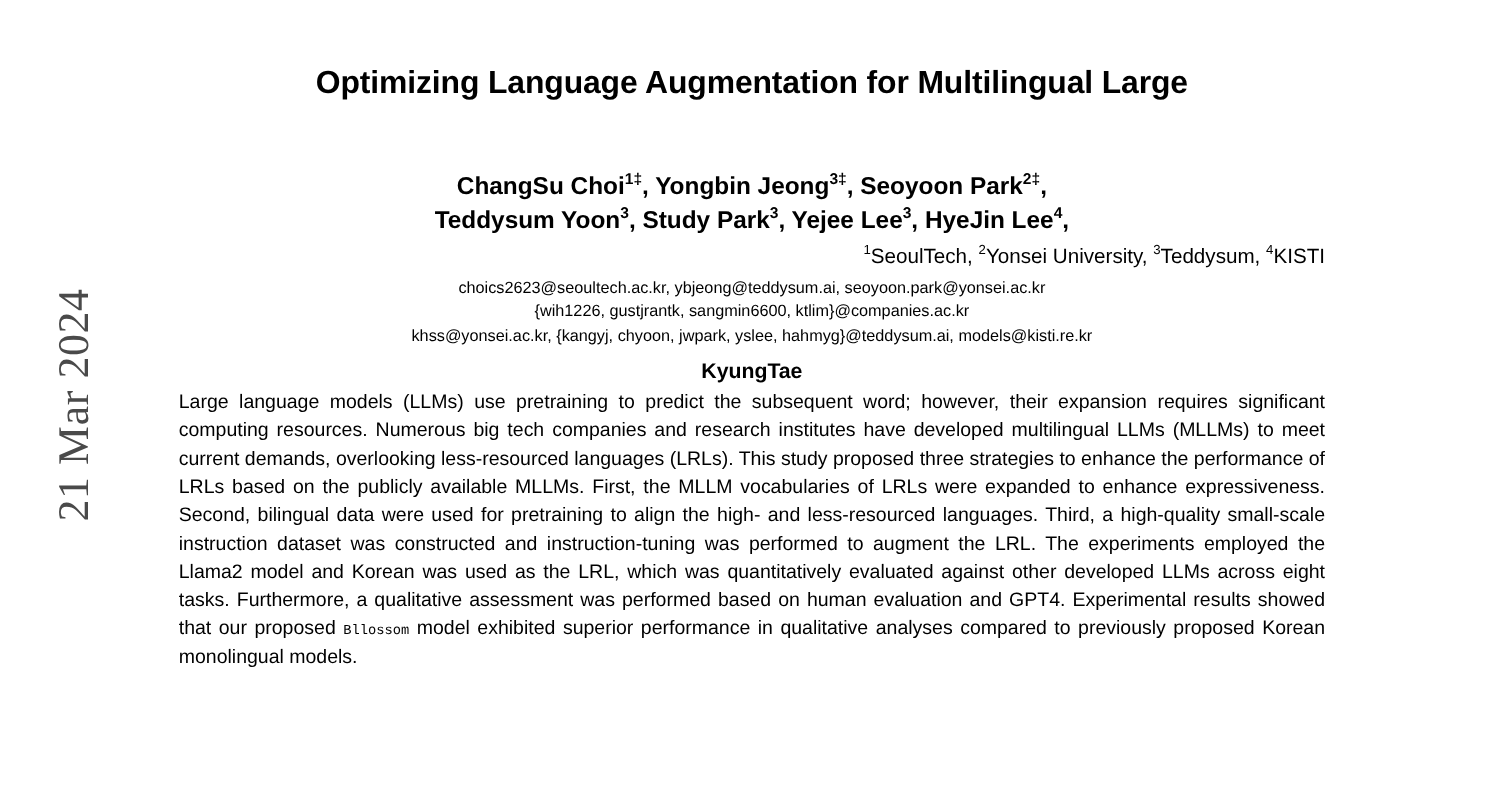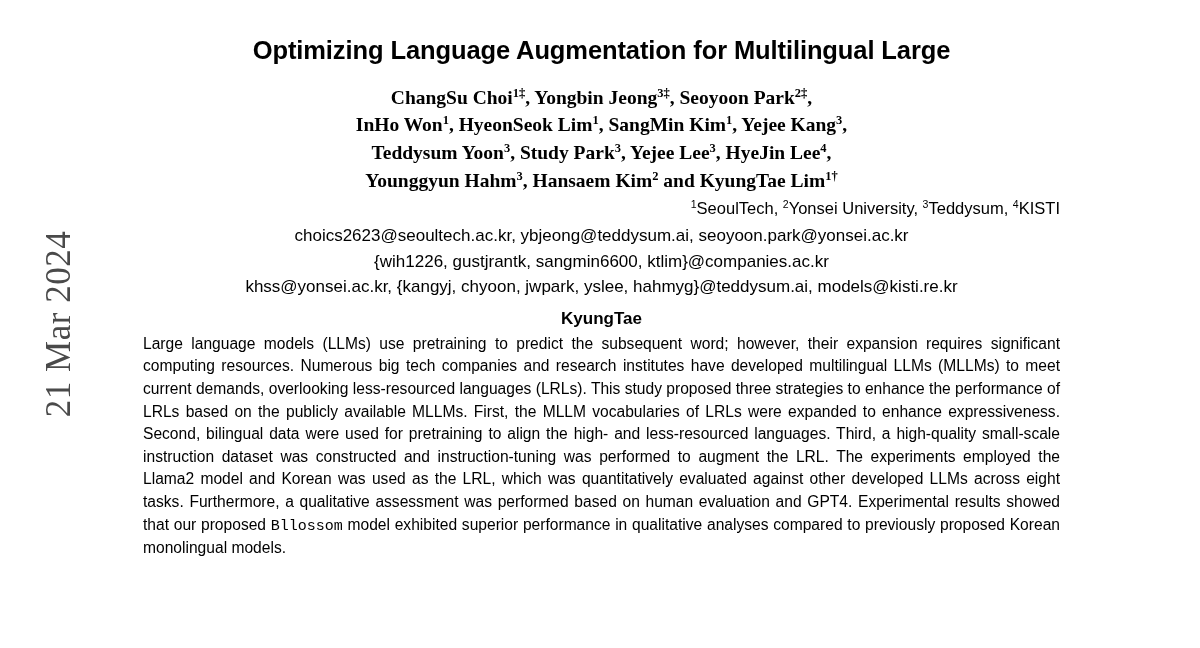--- a/index.html
+++ b/index.html
@@ -41,36 +41,35 @@
 
   .page {
     position: absolute;
     left: 143px;
     top: 0;
     width: 917px;
   }
 
   .title {
     margin: 0;
-    padding-top: 34px;
+    padding-top: 50px;
     text-align: center;
     font-size: 25.5px;
     font-weight: bold;
     line-height: 1.32;
     letter-spacing: -0.1px;
   }
   .title .line2 { display: block; }
 
   .authors {
-    margin-top: 16px;
+    margin-top: 52px;
     text-align: center;
     font-size: 19.5px;
     font-weight: bold;
     line-height: 1.42;
-    font-family: Liberation Serif, serif;
   }
   .authors .arow { display: block; white-space: nowrap; }
 
   sup {
     font-size: 0.64em;
     vertical-align: super;
     line-height: 0;
     font-weight: bold;
   }
 
@@ -79,21 +78,21 @@
     text-align: right;
     font-size: 16.5px;
     font-weight: normal;
     line-height: 1.45;
   }
   .affil sup { font-weight: normal; }
 
   .emails {
     margin-top: 2px;
     text-align: center;
-    font-size: 17px;
+    font-size: 13px;
     line-height: 1.5;
   }
   .emails .erow { display: block; white-space: nowrap; }
 
   .abstract-head {
     margin-top: 9px;
     text-align: center;
     font-size: 17px;
     font-weight: bold;
   }
@@ -101,41 +100,39 @@
   .abstract-body {
     margin-top: 4px;
     font-size: 15.6px;
     line-height: 1.45;
     text-align: justify;
     text-justify: inter-word;
     hyphens: none;
   }
   .mono {
     font-family: "Liberation Mono", "DejaVu Sans Mono", monospace;
-    font-size: 15px;
+    font-size: 11px;
   }
 </style>
 </head>
 <body>
 
 <div class="side-stamp">
   <span>21 Mar 2024</span>
 </div>
 
 <div class="page">
 
   <h1 class="title">
     <span class="line1">Optimizing Language Augmentation for Multilingual Large</span>
   </h1>
 
   <div class="authors">
     <span class="arow"><span>ChangSu Choi</span><sup>1‡</sup><span>, Yongbin Jeong</span><sup>3‡</sup><span>, Seoyoon Park</span><sup>2‡</sup><span>,</span></span>
-    <span class="arow"><span>InHo Won</span><sup>1</sup><span>, HyeonSeok Lim</span><sup>1</sup><span>, SangMin Kim</span><sup>1</sup><span>, Yejee Kang</span><sup>3</sup><span>,</span></span>
     <span class="arow"><span>Teddysum Yoon</span><sup>3</sup><span>, Study Park</span><sup>3</sup><span>, Yejee Lee</span><sup>3</sup><span>, HyeJin Lee</span><sup>4</sup><span>,</span></span>
-    <span class="arow"><span>Younggyun Hahm</span><sup>3</sup><span>, Hansaem Kim</span><sup>2</sup><span> and KyungTae Lim</span><sup>1†</sup></span>
   </div>
 
   <div class="affil"><sup>1</sup><span>SeoulTech, </span><sup>2</sup><span>Yonsei University, </span><sup>3</sup><span>Teddysum, </span><sup>4</sup><span>KISTI</span></div>
 
   <div class="emails">
     <span class="erow">choics2623@seoultech.ac.kr, ybjeong@teddysum.ai, seoyoon.park@yonsei.ac.kr</span>
     <span class="erow">{wih1226, gustjrantk, sangmin6600, ktlim}@companies.ac.kr</span>
     <span class="erow">khss@yonsei.ac.kr, {kangyj, chyoon, jwpark, yslee, hahmyg}@teddysum.ai, models@kisti.re.kr</span>
   </div>
 

